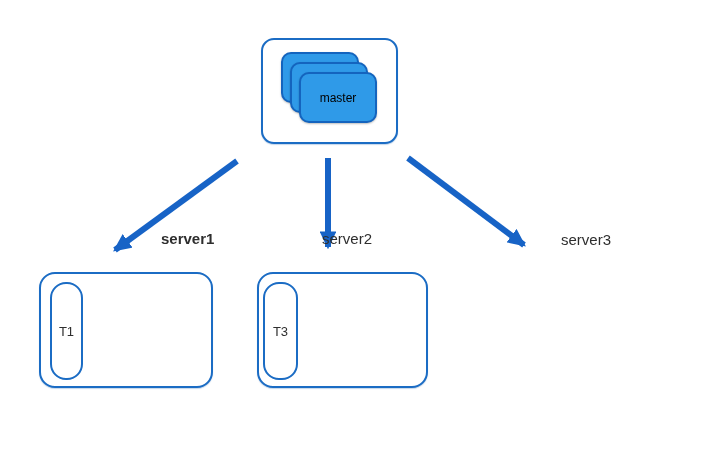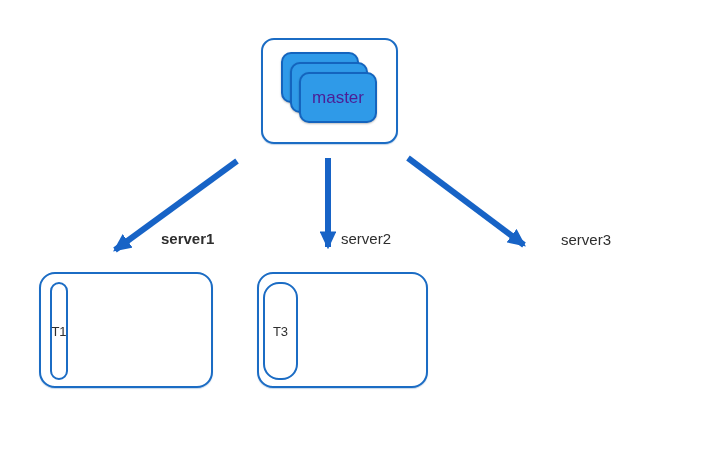--- a/index.html
+++ b/index.html
@@ -27,41 +27,41 @@
     width: 78px; height: 51px;
     background: #2f9ae8;
     border: 2px solid #1464be;
     border-radius: 10px;
     box-sizing: border-box;
     box-shadow: 0 1px 2px rgba(0,0,0,0.25);
   }
   .card-back  { left: 18px; top: 12px; }
   .card-mid   { left: 27px; top: 22px; }
   .card-front { left: 36px; top: 32px; display: flex; align-items: center; justify-content: center; }
-  .master-label { font-size: 17px; color: #4c1d95; }
+  .master-label { font-size: 12px; color: #000000; }
 
   
   .arrows { position: absolute; inset: 0; pointer-events: none; }
 
   
   .server-label { position: absolute; font-size: 15px; color: #2e2e2e; white-space: nowrap; }
   .label-s1 { left: 161px; top: 230px; font-weight: bold; }
-  .label-s2 { left: 341px; top: 230px; }
+  .label-s2 { left: 322px; top: 230px; }
   .label-s3 { left: 561px; top: 231px; }
 
   
   .server-box { border-radius: 16px; }
   .box-s1 { left: 39px;  top: 272px; width: 174px; height: 116px; }
   .box-s2 { left: 257px; top: 272px; width: 171px; height: 116px; padding-left: 36px; }
   .box-s3 { left: 469px; top: 272px; width: 176px; height: 118px; }
 
   
   .pill {
     position: absolute;
-    width: 18px; height: 98px;
+    width: 33px; height: 98px;
     background: #fff;
     border: 2px solid #1b6cc4;
     border-radius: 16px;
     box-sizing: border-box;
     display: flex; align-items: center; justify-content: center;
     font-size: 13px; color: #2f2f2f;
   }
   .p-t1  { left: 9px;  top: 8px; }
   .p-t3  { left: 4px;  top: 8px; width: 35px; }
   .p-t5  { left: 6px;   top: 8px; }

